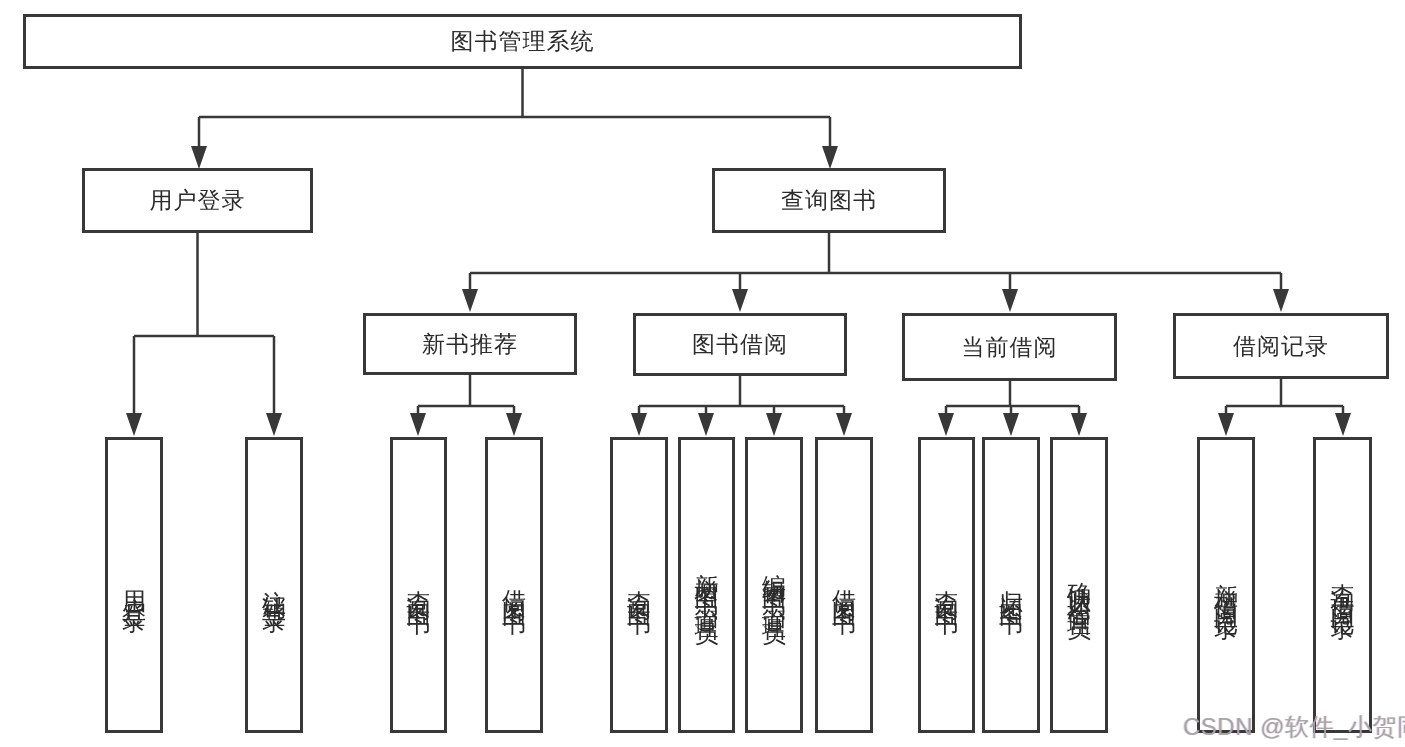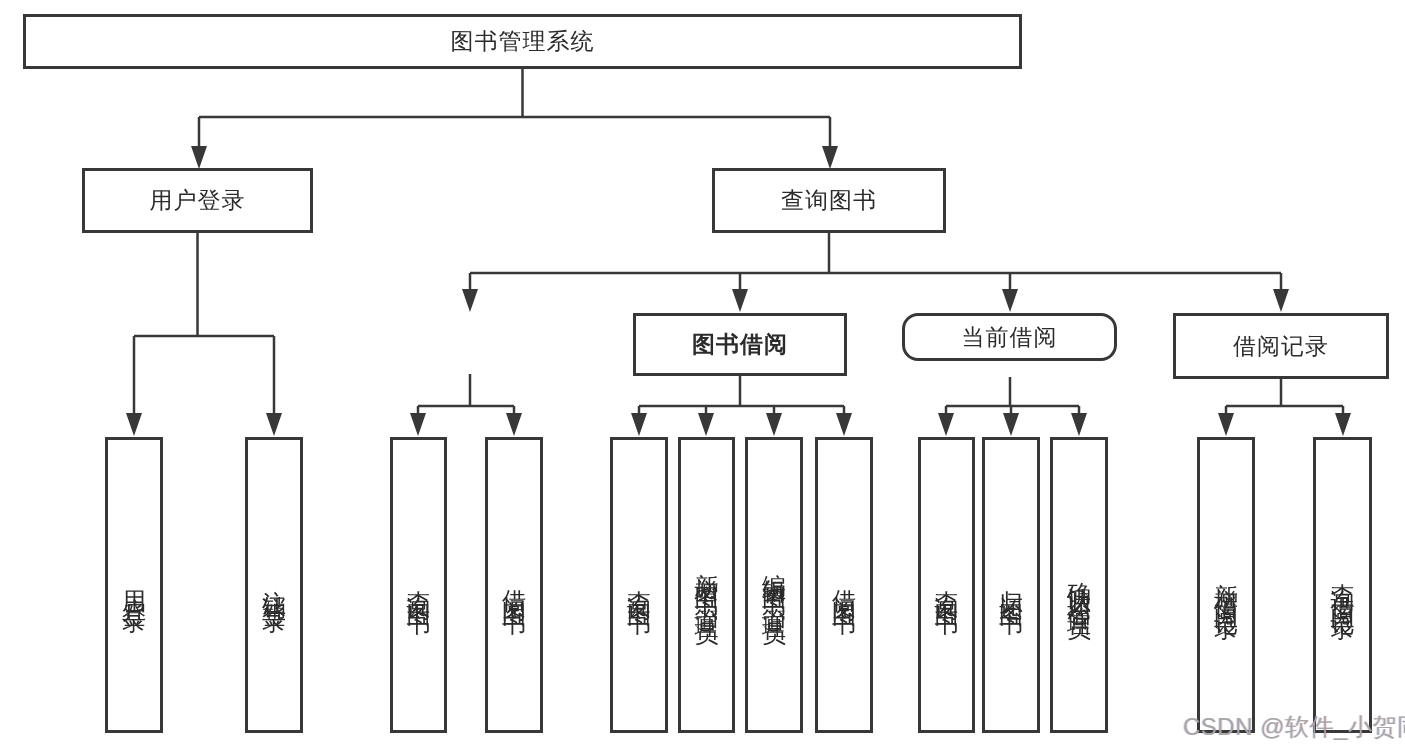--- a/index.html
+++ b/index.html
@@ -99,24 +99,27 @@
     <span class="hlabel">图书管理系统</span>
   </div>
 
   <div class="node" style="left:82px; top:168px; width:231px; height:65px;">
     <span class="hlabel">用户登录</span>
   </div>
   <div class="node" style="left:712px; top:168px; width:234px; height:65px;">
     <span class="hlabel">查询图书</span>
   </div>
 
-  <div class="node" style="left:633px; top:313px; width:214px; height:63px;font-weight:bold;">
+  <div class="node" style="left:363px; top:313px; width:214px; height:62px;">
+    <span class="hlabel">新书推荐</span>
+  </div>
+  <div class="node" style="left:633px; top:313px; width:214px; height:63px;">
     <span class="hlabel">图书借阅</span>
   </div>
-  <div class="node" style="left:902px; top:313px; width:215px; height:48px;border-radius:16px;">
+  <div class="node" style="left:902px; top:313px; width:215px; height:68px;">
     <span class="hlabel">当前借阅</span>
   </div>
   <div class="node" style="left:1173px; top:313px; width:216px; height:66px;">
     <span class="hlabel">借阅记录</span>
   </div>
 
   <div class="node" style="left:105px; top:437px; width:58px; height:296px;">
     <span class="vlabel">用户登录</span>
   </div>
   <div class="node" style="left:245px; top:437px; width:58px; height:296px;">

